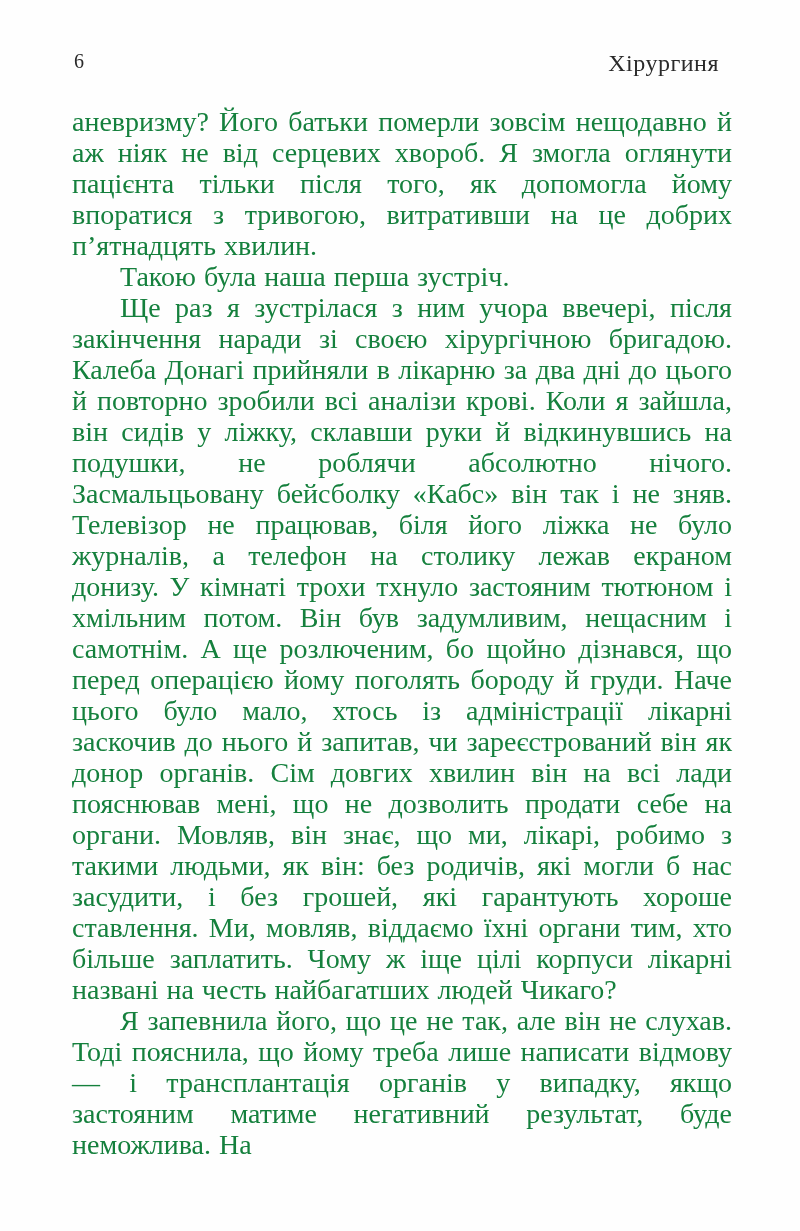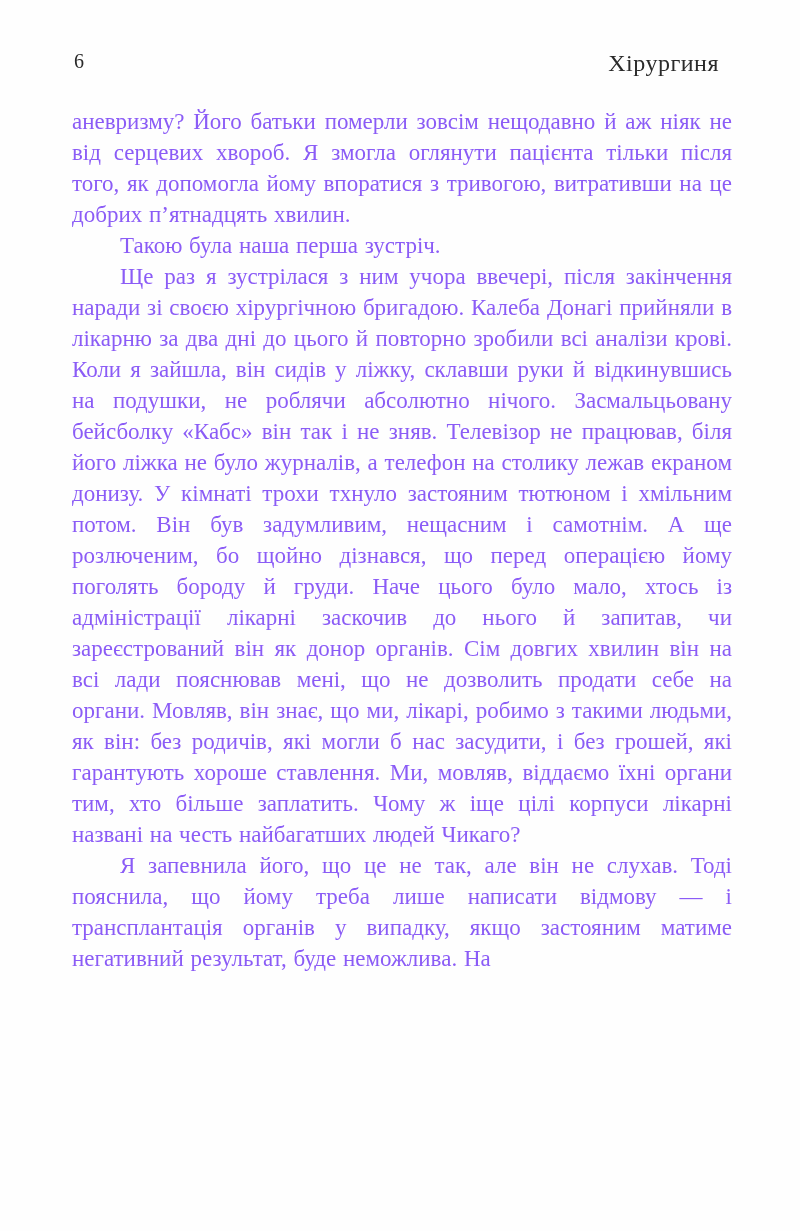--- a/index.html
+++ b/index.html
@@ -38,25 +38,25 @@
     left: 0;
     right: 13px;
     top: 0;
     text-align: right;
     font-size: 24px;
     letter-spacing: 0.5px;
     color: #2a2a2a;
   }
   .body-text p {
     margin: 0;
-    font-size: 23px;
+    font-size: 28px;
     line-height: 31px;
     text-align: justify;
     text-justify: inter-word;
-    color: #8b5cf6;
+    color: #15803d;
     word-spacing: 1px;
   }
   .body-text p.indent {
     text-indent: 48px;
   }
   .body-text p.no-indent {
     text-indent: 0;
   }
 </style>
 </head>

